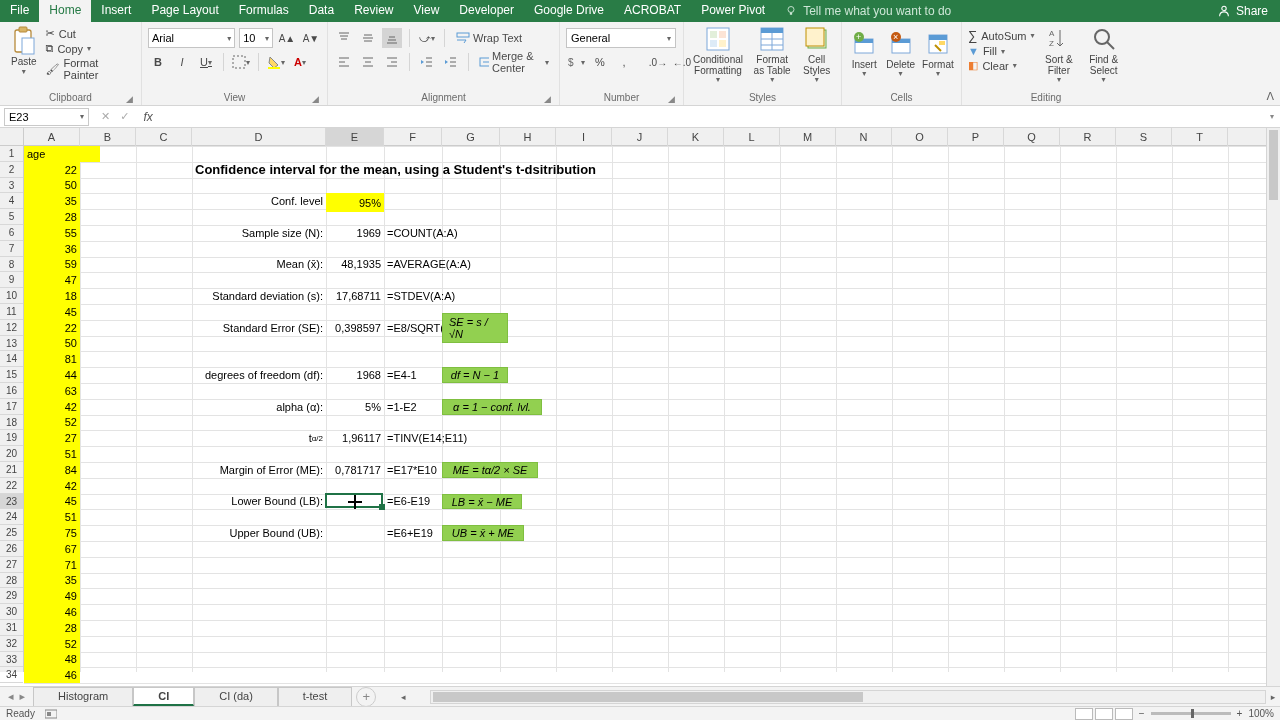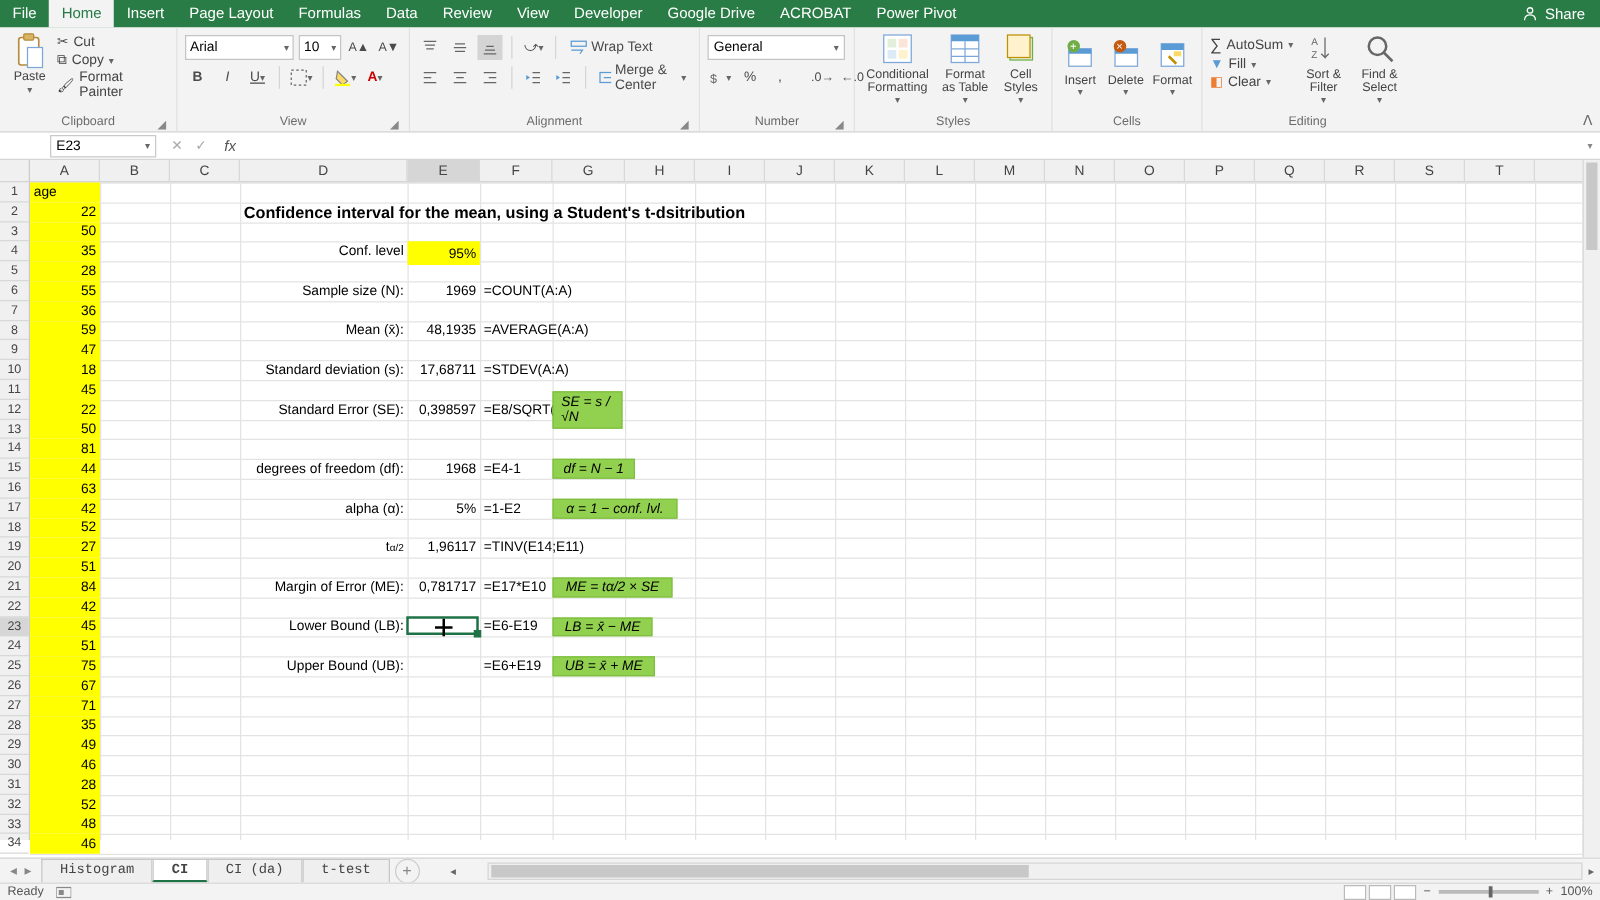--- a/index.html
+++ b/index.html
@@ -28,21 +28,21 @@
 .big-btn { display: flex; flex-direction: column; align-items: center; justify-content: center; width: 58px; height: 62px; font-size: 10px; color: #444; cursor: pointer; text-align:center; line-height:1.1; }
 .big-btn .ico { width: 26px; height: 26px; margin-bottom: 2px; }
 .collapse-caret { position: absolute; right: 6px; bottom: 2px; font-size: 11px; color: #666; cursor:pointer; }
 
 
 .clip-left { display:flex; flex-direction:column; align-items:center; width:36px; padding-top:2px; }
 .clip-right { display:flex; flex-direction:column; gap:2px; padding-top:3px; }
 .clip-item { display:flex; align-items:center; gap:4px; font-size:11px; color:#444; cursor:pointer; }
 
 
-.fbar { height: 22px; border-bottom: 1px solid #d5d5d5; display: flex; align-items: center; background:#fff;padding-left:36px; }
+.fbar { height: 22px; border-bottom: 1px solid #d5d5d5; display: flex; align-items: center; background:#fff; }
 .name-box { width: 85px; border: 1px solid #c9c9c9; margin: 2px 4px 2px 4px; height: 18px; display:flex; align-items:center; padding:0 4px; font-size:11px; background:#fff; justify-content:space-between; }
 .fx-btns { display:flex; align-items:center; gap:10px; padding:0 8px; color:#aaa; }
 .fx-label { font-style: italic; font-size: 12px; color:#555; margin-left:6px; }
 .formula-input { flex:1; height:18px; border:none; outline:none; font-size:11px; padding:0 4px; }
 
 
 .grid-wrap { position: absolute; top: 128px; left: 0; right: 0; bottom: 34px; overflow: hidden; background:#fff; }
 .col-headers { position:absolute; top:0; left:24px; right:14px; height:18px; display:flex; background:#f0f0f0; border-bottom:1px solid #ccc; }
 .col-headers .ch { border-right:1px solid #d8d8d8; text-align:center; font-size:11px; color:#444; height:18px; line-height:18px; }
 .ch.selected { background:#d6d6d6; }
@@ -63,21 +63,21 @@
 .crosshair { position:absolute; width:14px; height:14px; z-index:6; pointer-events:none; }
 .crosshair::before, .crosshair::after { content:''; position:absolute; background:#000; }
 .crosshair::before { left:6px; top:0; width:2px; height:14px; }
 .crosshair::after { top:6px; left:0; height:2px; width:14px; }
 .vsb { position:absolute; top:0; right:0; bottom:0; width:14px; background:#f0f0f0; border-left:1px solid #d5d5d5; }
 .vsb-thumb { position:absolute; left:2px; right:2px; top:2px; height:70px; background:#c8c8c8; }
 
 
 .sheet-bar { position:absolute; bottom:14px; left:0; right:0; height:20px; background:#f3f3f3; border-top:1px solid #d5d5d5; display:flex; align-items:center; }
 .sheet-nav { padding:0 8px; color:#888; display:flex; gap:6px; }
-.sheet-tab { padding:2px 14px; border:1px solid #c7c7c7; border-bottom:none; background:#efefef; font-size:11px; color:#444; cursor:pointer; border-radius:0 0 0 0;font-family:Liberation Mono, monospace; }
+.sheet-tab { padding:2px 24px; border:1px solid #c7c7c7; border-bottom:none; background:#efefef; font-size:11px; color:#444; cursor:pointer; border-radius:0 0 0 0; }
 .sheet-tab.active { background:#fff; border-bottom:2px solid #1f7246; font-weight:bold; }
 .sheet-add { width:20px; height:20px; display:flex; align-items:center; justify-content:center; color:#888; cursor:pointer; margin-left:4px; border:1px solid #ccc; border-radius:50%; font-size:13px; }
 .hsb { flex:1; margin-left:20px; height:14px; background:#f0f0f0; border:1px solid #d5d5d5; position:relative; }
 .hsb-thumb { position:absolute; top:1px; bottom:1px; left:2px; width:430px; background:#c8c8c8; }
 .hsb-arrow { width:14px; text-align:center; color:#666; font-size:9px; }
 
 
 .status-bar { position:absolute; bottom:0; left:0; right:0; height:14px; background:#f3f3f3; border-top:1px solid #d5d5d5; display:flex; align-items:center; font-size:10px; color:#555; padding:0 6px; justify-content:space-between; }
 .zoom-ctrls { display:flex; align-items:center; gap:6px; }
 .view-btns { display:flex; gap:2px; }
@@ -99,20 +99,29 @@
       <div class="tab">Page Layout</div>
       <div class="tab">Formulas</div>
       <div class="tab">Data</div>
       <div class="tab">Review</div>
       <div class="tab">View</div>
       <div class="tab">Developer</div>
       <div class="tab">Google Drive</div>
       <div class="tab">ACROBAT</div>
       <div class="tab">Power Pivot</div>
     </div>
+  <div class="tell-me">
+    <span class="bulb-icon">
+      <svg viewBox="0 0 16 16">
+          <circle cx="8" cy="6" r="4" fill="none" stroke="#cde6d6" stroke-width="1.2"></circle>
+          <rect x="6.5" y="10" width="3" height="3" fill="#cde6d6"></rect>
+        </svg>
+    </span>
+    <span>Tell me what you want to do</span>
+  </div>
   <div class="share">
     <span>
       <svg width="14" height="14" viewBox="0 0 16 16">
           <circle cx="8" cy="5" r="2.5" fill="none" stroke="#fff" stroke-width="1.2"></circle>
           <path d="M3 14c0-3 2-5 5-5s5 2 5 5" fill="none" stroke="#fff" stroke-width="1.2"></path>
         </svg>
     </span>
     <span>Share</span>
   </div>
 </div>
@@ -576,21 +585,21 @@
       <div class="gl-h" style="top: 395px;"></div>
       <div class="gl-h" style="top: 410.8px;"></div>
       <div class="gl-h" style="top: 426.6px;"></div>
       <div class="gl-h" style="top: 442.4px;"></div>
       <div class="gl-h" style="top: 458.2px;"></div>
       <div class="gl-h" style="top: 474px;"></div>
       <div class="gl-h" style="top: 489.8px;"></div>
       <div class="gl-h" style="top: 505.6px;"></div>
       <div class="gl-h" style="top: 521.4px;"></div>
       <div class="gl-h" style="top: 537.2px;"></div>
-      <div class="cell  yellow" style="left: 0px; top: 0px; width: 56px; height: 15.8px;">age</div>
+      <div class="cell  yellow" style="left: 0px; top: 0px; width: 76px; height: 15.8px;">age</div>
       <div class="cell r yellow" style="left: 0px; top: 15.8px; width: 56px; height: 15.8px;">22</div>
       <div class="cell r yellow" style="left: 0px; top: 31.6px; width: 56px; height: 15.8px;">50</div>
       <div class="cell r yellow" style="left: 0px; top: 47.4px; width: 56px; height: 15.8px;">35</div>
       <div class="cell r yellow" style="left: 0px; top: 63.2px; width: 56px; height: 15.8px;">28</div>
       <div class="cell r yellow" style="left: 0px; top: 79px; width: 56px; height: 15.8px;">55</div>
       <div class="cell r yellow" style="left: 0px; top: 94.8px; width: 56px; height: 15.8px;">36</div>
       <div class="cell r yellow" style="left: 0px; top: 110.6px; width: 56px; height: 15.8px;">59</div>
       <div class="cell r yellow" style="left: 0px; top: 126.4px; width: 56px; height: 15.8px;">47</div>
       <div class="cell r yellow" style="left: 0px; top: 142.2px; width: 56px; height: 15.8px;">18</div>
       <div class="cell r yellow" style="left: 0px; top: 158px; width: 56px; height: 15.8px;">45</div>
@@ -625,21 +634,21 @@
       <div class="cell " style="left: 360px; top: 79px; width: 120px; height: 15.8px;">=COUNT(A:A)</div>
       <div class="cell r" style="left: 168px; top: 110.6px; width: 134px; height: 15.8px;">Mean (x̄):</div>
       <div class="cell r" style="left: 302px; top: 110.6px; width: 58px; height: 15.8px;">48,1935</div>
       <div class="cell " style="left: 360px; top: 110.6px; width: 120px; height: 15.8px;">=AVERAGE(A:A)</div>
       <div class="cell r" style="left: 168px; top: 142.2px; width: 134px; height: 15.8px;">Standard deviation (s):</div>
       <div class="cell r" style="left: 302px; top: 142.2px; width: 58px; height: 15.8px;">17,68711</div>
       <div class="cell " style="left: 360px; top: 142.2px; width: 120px; height: 15.8px;">=STDEV(A:A)</div>
       <div class="cell r" style="left: 168px; top: 173.8px; width: 134px; height: 15.8px;">Standard Error (SE):</div>
       <div class="cell r" style="left: 302px; top: 173.8px; width: 58px; height: 15.8px;">0,398597</div>
       <div class="cell " style="left: 360px; top: 173.8px; width: 120px; height: 15.8px;">=E8/SQRT(E4)</div>
-      <div class="greenbox" style="position: absolute; left: 418px; top: 166.8px; width: 56px; height: 30px;">SE = s / √N</div>
+      <div class="greenbox" style="position: absolute; left: 418px; top: 166.8px; width: 66px; height: 30px;">SE = s / √N</div>
       <div class="cell r" style="left: 168px; top: 221.2px; width: 134px; height: 15.8px;">degrees of freedom (df):</div>
       <div class="cell r" style="left: 302px; top: 221.2px; width: 58px; height: 15.8px;">1968</div>
       <div class="cell " style="left: 360px; top: 221.2px; width: 120px; height: 15.8px;">=E4-1</div>
       <div class="greenbox" style="position: absolute; left: 418px; top: 221.2px; width: 66px; height: 15.8px;">df = N − 1</div>
       <div class="cell r" style="left: 168px; top: 252.8px; width: 134px; height: 15.8px;">alpha (α):</div>
       <div class="cell r" style="left: 302px; top: 252.8px; width: 58px; height: 15.8px;">5%</div>
       <div class="cell " style="left: 360px; top: 252.8px; width: 120px; height: 15.8px;">=1-E2</div>
       <div class="greenbox" style="position: absolute; left: 418px; top: 252.8px; width: 100px; height: 15.8px;">α = 1 − conf. lvl.</div>
       <div class="cell r" style="left: 168px; top: 284.4px; width: 134px; height: 15.8px;">t<sub style="font-size:8px;">α/2</sub></div>
       <div class="cell r" style="left: 302px; top: 284.4px; width: 58px; height: 15.8px;">1,96117</div>

